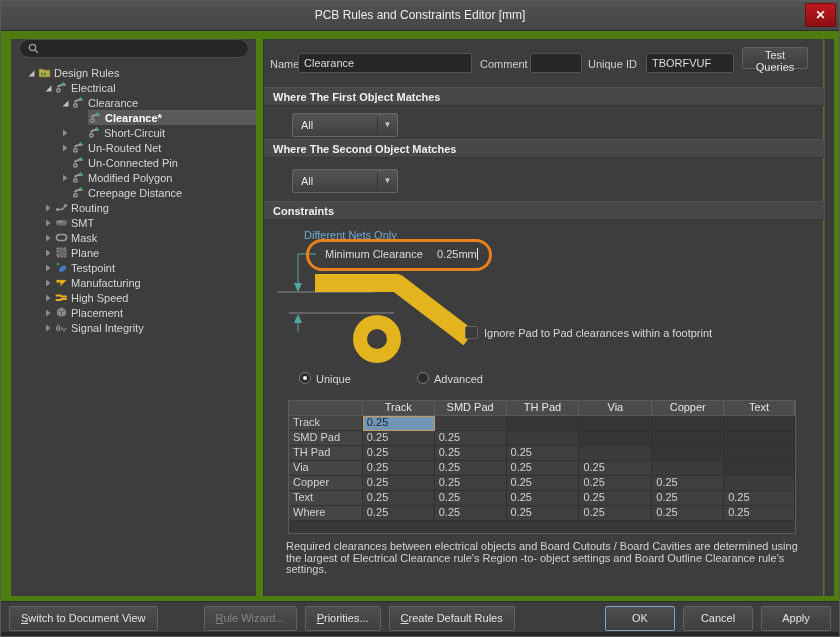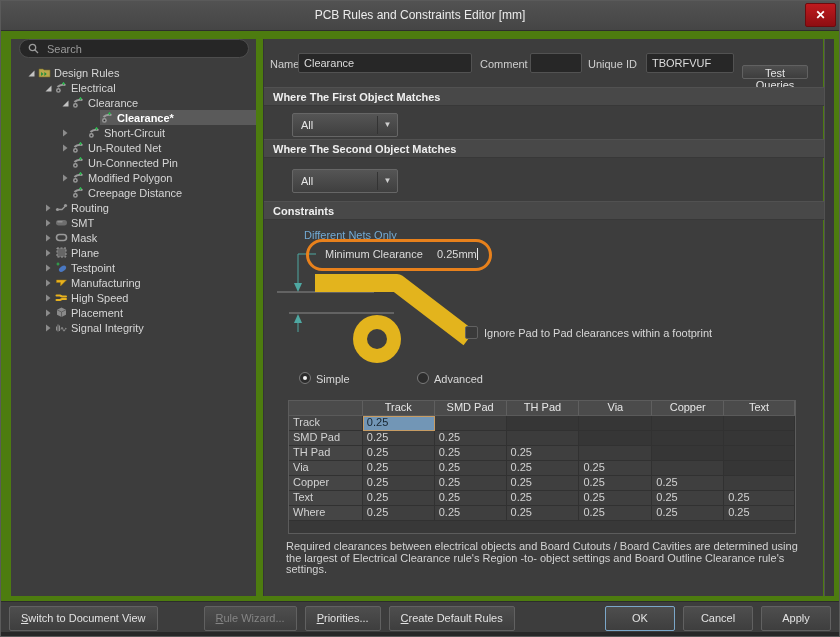--- a/index.html
+++ b/index.html
@@ -72,21 +72,20 @@
     <span class="title">PCB Rules and Constraints Editor [mm]</span>
     <div class="close-btn">✕</div>
   </div>
 
   <div class="left-panel">
     <div class="searchbox">
       <svg width="11" height="11" viewBox="0 0 11 11">
           <circle cx="4.5" cy="4.5" r="3.2" fill="none" stroke="#9a9a9a" stroke-width="1.3"></circle>
           <line x1="7" y1="7" x2="10" y2="10" stroke="#9a9a9a" stroke-width="1.3"></line>
         </svg>
-      <input type="text" placeholder="Search" style="">
     </div>
     <div class="tree" id="tree">
         <div class="titem" style="padding-left: 14px;">
           <span class="arrow">
             <svg width="10" height="10" viewBox="0 0 10 10">
               <path d="M8.5 2.5v6h-6z" fill="#c2c2c2"></path>
             </svg>
           </span>
           <span class="hl">
             <span class="ticon">
@@ -128,21 +127,21 @@
               <svg width="13" height="13" viewBox="0 0 13 13">
                 <path d="M2.5 6q3-3 8-2" stroke="#9a9a9a" stroke-width="2.2" fill="none"></path>
                 <circle cx="3.4" cy="9.4" r="2.4" fill="#9a9a9a"></circle>
                 <circle cx="3.4" cy="9.4" r="0.9" fill="#2e2e2e"></circle>
                 <path d="M8.5 1v3M7 2.5h3" stroke="#2fae4e" stroke-width="1.2"></path>
               </svg>
             </span>
             <span class="tlabel">Clearance</span>
           </span>
         </div>
-        <div class="titem selected" style="padding-left: 65px; gap: 12px;">
+        <div class="titem selected" style="padding-left: 65px;">
           <span class="arrow"></span>
           <span class="hl">
             <span class="ticon">
               <svg width="13" height="13" viewBox="0 0 13 13">
                 <path d="M2.5 6q3-3 8-2" stroke="#9a9a9a" stroke-width="2.2" fill="none"></path>
                 <circle cx="3.4" cy="9.4" r="2.4" fill="#9a9a9a"></circle>
                 <circle cx="3.4" cy="9.4" r="0.9" fill="#2e2e2e"></circle>
                 <path d="M8.5 1v3M7 2.5h3" stroke="#2fae4e" stroke-width="1.2"></path>
               </svg>
             </span>
@@ -376,21 +375,21 @@
       </div>
   </div>
 
   <div class="right-panel">
     <span class="flabel" style="left:6px;top:19px">Name</span>
     <input class="tinput" style="left: 34px; top: 14px; width: 174px; height: 20px;" value="Clearance">
     <span class="flabel" style="left:216px;top:19px">Comment</span>
     <input class="tinput" style="left: 266px; top: 14px; width: 52px; height: 20px;" value="">
     <span class="flabel" style="left:324px;top:19px">Unique ID</span>
     <input class="tinput" style="left: 382px; top: 14px; width: 88px; height: 20px;" value="TBORFVUF">
-    <button class="btn" style="position:absolute;left:478px;top:26px;width:66px;height:14px">Test Queries</button>
+    <button class="btn" style="position:absolute;left:478px;top:8px;width:66px;height:22px">Test Queries</button>
 
     <div class="section-bar" style="top:48px">Where The First Object Matches</div>
     <div class="dropdown" style="left:28px;top:74px">
       <span class="dd-text">All</span>
       <span class="dd-arrow">▼</span>
     </div>
 
     <div class="section-bar" style="top:100px">Where The Second Object Matches</div>
     <div class="dropdown" style="left:28px;top:130px">
       <span class="dd-text">All</span>
@@ -415,21 +414,21 @@
 
     <div class="hl-ellipse">
       <span class="mc-label">Minimum Clearance</span>
       <span class="mc-value"><span>0.25mm</span><span class="caret"></span></span>
     </div>
 
     <div class="checkbox"></div>
     <span class="cb-label">Ignore Pad to Pad clearances within a footprint</span>
 
     <div class="radio sel" style="left:35px;top:333px"></div>
-    <span class="rad-label" style="left:52px;top:334px">Simple</span>
+    <span class="rad-label" style="left:52px;top:334px">Unique</span>
     <div class="radio" style="left:153px;top:333px"></div>
     <span class="rad-label" style="left:170px;top:334px">Advanced</span>
 
     <div class="matrix" id="matrix">
         <div class="mrow">
           <div class="mcell h" style="width: 74px;"></div>
           <div class="mcell h" style="width: 72px;">Track</div>
           <div class="mcell h" style="width: 72px;">SMD Pad</div>
           <div class="mcell h" style="width: 73px;">TH Pad</div>
           <div class="mcell h" style="width: 73px;">Via</div>

